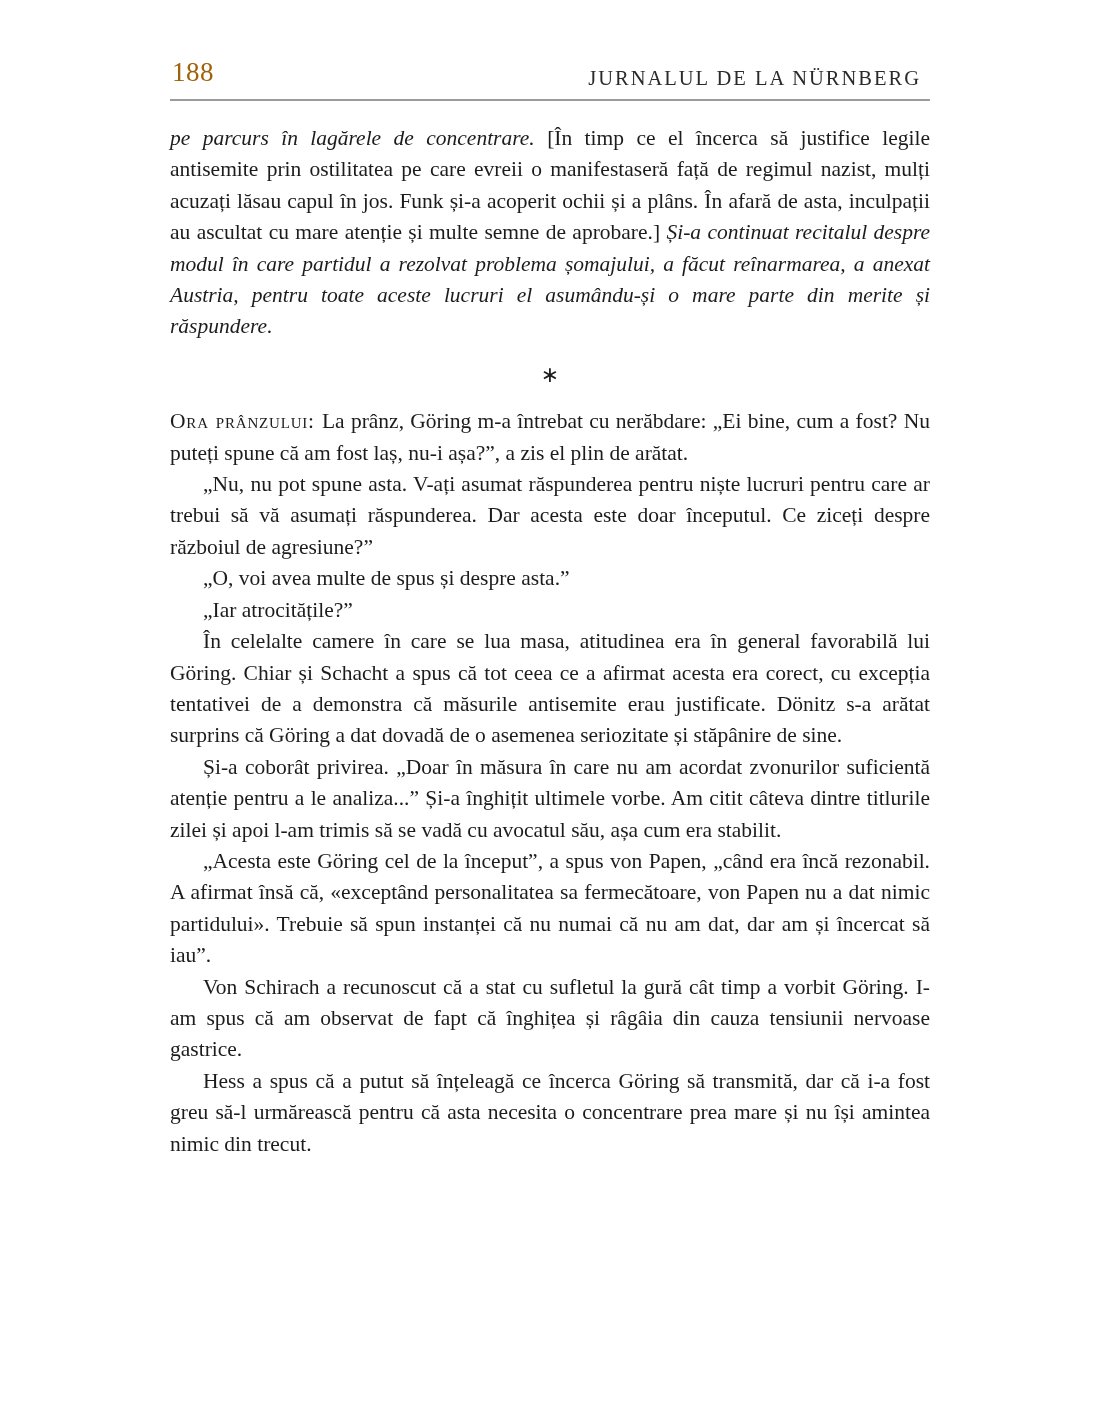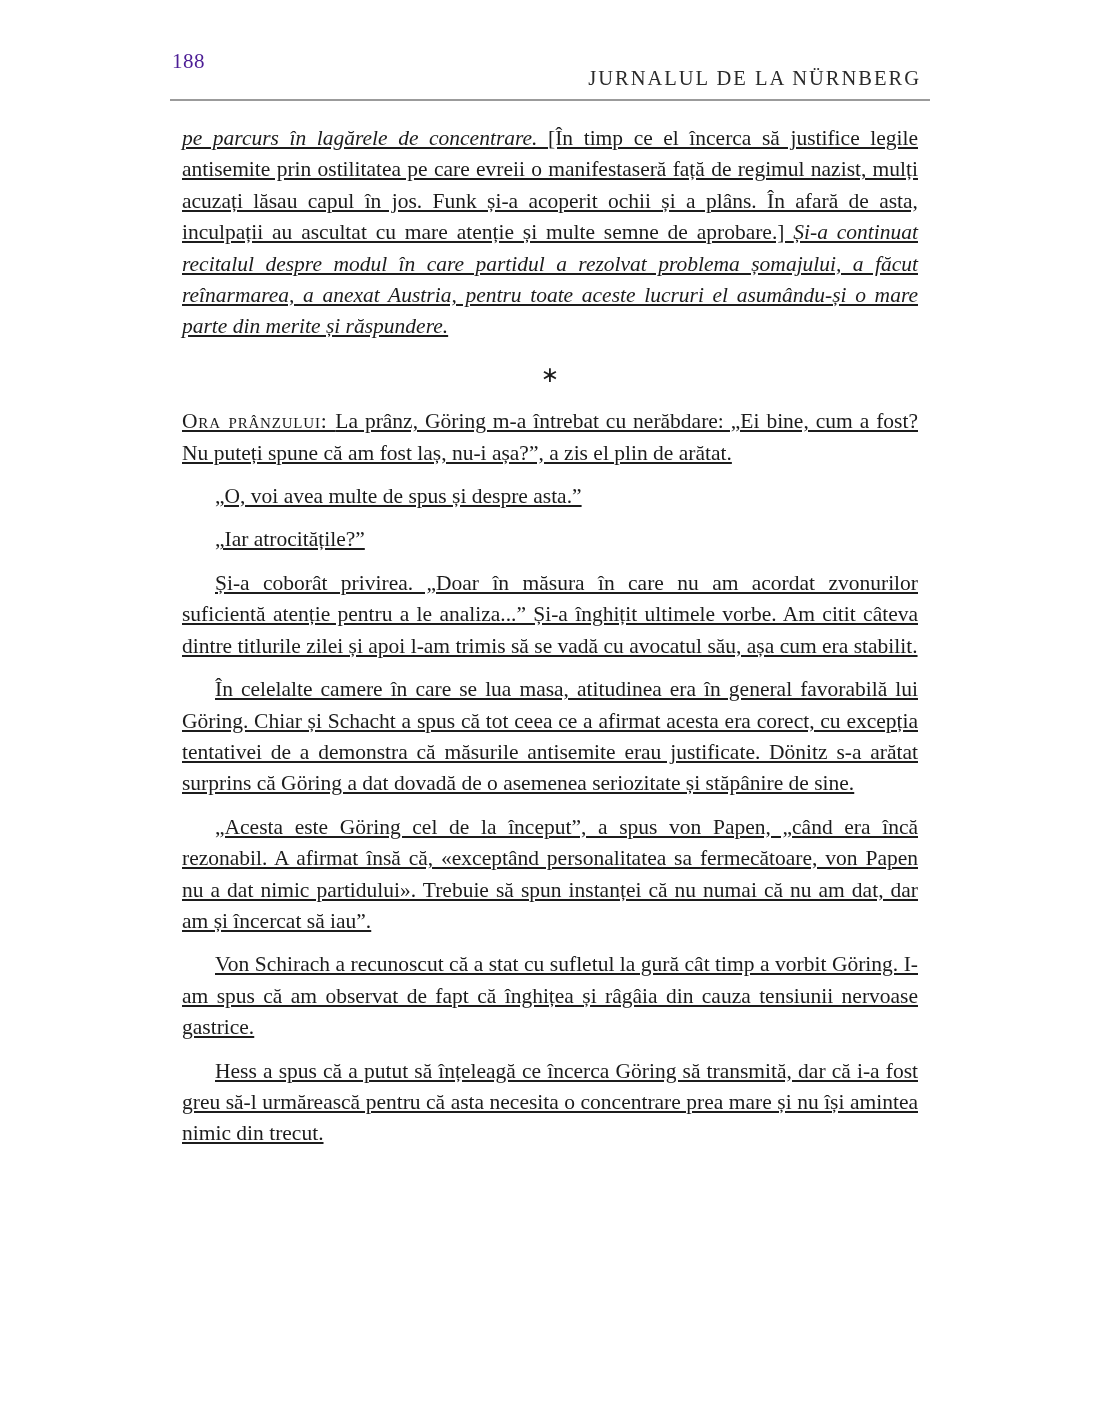--- a/index.html
+++ b/index.html
@@ -18,24 +18,24 @@
     font-family: "Liberation Serif", "DejaVu Serif", serif;
     color: #1c1c1c;
   }
   .page-header {
     position: relative;
     height: 26px;
   }
   .page-number {
     position: absolute;
     left: 2px;
-    bottom: 16px;
-    font-size: 21px;
+    bottom: 2px;
+    font-size: 27px;
     letter-spacing: 0.5px;
-    color: #4c1d95;
+    color: #a16207;
   }
   .running-title {
     position: absolute;
     left: 0;
     right: 9px;
     bottom: 0;
     text-align: right;
     font-size: 20.5px;
     letter-spacing: 2px;
     color: #2a2a2a;
@@ -47,23 +47,22 @@
     border: none;
   }
   .body-text {
     margin-top: 22px;
     font-size: 21.5px;
     line-height: 31.4px;
     text-align: justify;
     color: #1c1c1c;
   }
   .para {
-    margin: 12px;
+    margin: 0;
     padding: 0;
-    text-decoration: underline;
   }
   .para.indent {
     text-indent: 33px;
   }
   .run-italic { font-style: italic; }
   .run-roman  { font-style: normal; }
   .run-smallcaps {
     font-variant: small-caps;
     letter-spacing: 0.8px;
   }
@@ -82,21 +81,22 @@
 <div class="page">
   <div class="page-header">
     <span class="page-number">188</span>
     <span class="running-title">JURNALUL DE LA NÜRNBERG</span>
   </div>
   <div class="header-rule"></div>
   <div class="body-text">
       <p class="para"><span class="run-italic">pe parcurs în lagărele de concentrare. </span><span class="run-roman">[În timp ce el încerca să justifice legile antisemite prin ostilitatea pe care evreii o manifestaseră față de regimul nazist, mulți acuzați lăsau capul în jos. Funk și-a acoperit ochii și a plâns. În afară de asta, inculpații au ascultat cu mare atenție și multe semne de aprobare.] </span><span class="run-italic">Și-a continuat recitalul despre modul în care partidul a rezolvat problema șomajului, a făcut reînarmarea, a anexat Austria, pentru toate aceste lucruri el asumându-și o mare parte din merite și răspundere.</span></p>
       <div class="separator">∗</div>
       <p class="para"><span class="run-smallcaps">Ora prânzului: </span><span class="run-roman">La prânz, Göring m-a întrebat cu nerăbdare: „Ei bine, cum a fost? Nu puteți spune că am fost laș, nu-i așa?”, a zis el plin de arătat.</span></p>
+      <p class="para indent"><span class="run-roman">„Nu, nu pot spune asta. V-ați asumat răspunderea pentru niște lucruri pentru care ar trebui să vă asumați răspunderea. Dar acesta este doar începutul. Ce ziceți despre războiul de agresiune?”</span></p>
       <p class="para indent"><span class="run-roman">„O, voi avea multe de spus și despre asta.”</span></p>
       <p class="para indent"><span class="run-roman">„Iar atrocitățile?”</span></p>
+      <p class="para indent"><span class="run-roman">În celelalte camere în care se lua masa, atitudinea era în general favorabilă lui Göring. Chiar și Schacht a spus că tot ceea ce a afirmat acesta era corect, cu excepția tentativei de a demonstra că măsurile antisemite erau justificate. Dönitz s-a arătat surprins că Göring a dat dovadă de o asemenea seriozitate și stăpânire de sine.</span></p>
       <p class="para indent"><span class="run-roman">Și-a coborât privirea. „Doar în măsura în care nu am acordat zvonurilor suficientă atenție pentru a le analiza...” Și-a înghițit ultimele vorbe. Am citit câteva dintre titlurile zilei și apoi l-am trimis să se vadă cu avocatul său, așa cum era stabilit.</span></p>
-      <p class="para indent"><span class="run-roman">În celelalte camere în care se lua masa, atitudinea era în general favorabilă lui Göring. Chiar și Schacht a spus că tot ceea ce a afirmat acesta era corect, cu excepția tentativei de a demonstra că măsurile antisemite erau justificate. Dönitz s-a arătat surprins că Göring a dat dovadă de o asemenea seriozitate și stăpânire de sine.</span></p>
       <p class="para indent"><span class="run-roman">„Acesta este Göring cel de la început”, a spus von Papen, „când era încă rezonabil. A afirmat însă că, «exceptând personalitatea sa fermecătoare, von Papen nu a dat nimic partidului». Trebuie să spun instanței că nu numai că nu am dat, dar am și încercat să iau”.</span></p>
       <p class="para indent"><span class="run-roman">Von Schirach a recunoscut că a stat cu sufletul la gură cât timp a vorbit Göring. I-am spus că am observat de fapt că înghițea și râgâia din cauza tensiunii nervoase gastrice.</span></p>
       <p class="para indent"><span class="run-roman">Hess a spus că a putut să înțeleagă ce încerca Göring să transmită, dar că i-a fost greu să-l urmărească pentru că asta necesita o concentrare prea mare și nu își amintea nimic din trecut.</span></p>
     </div>
 </div>
 
 </body></html>

